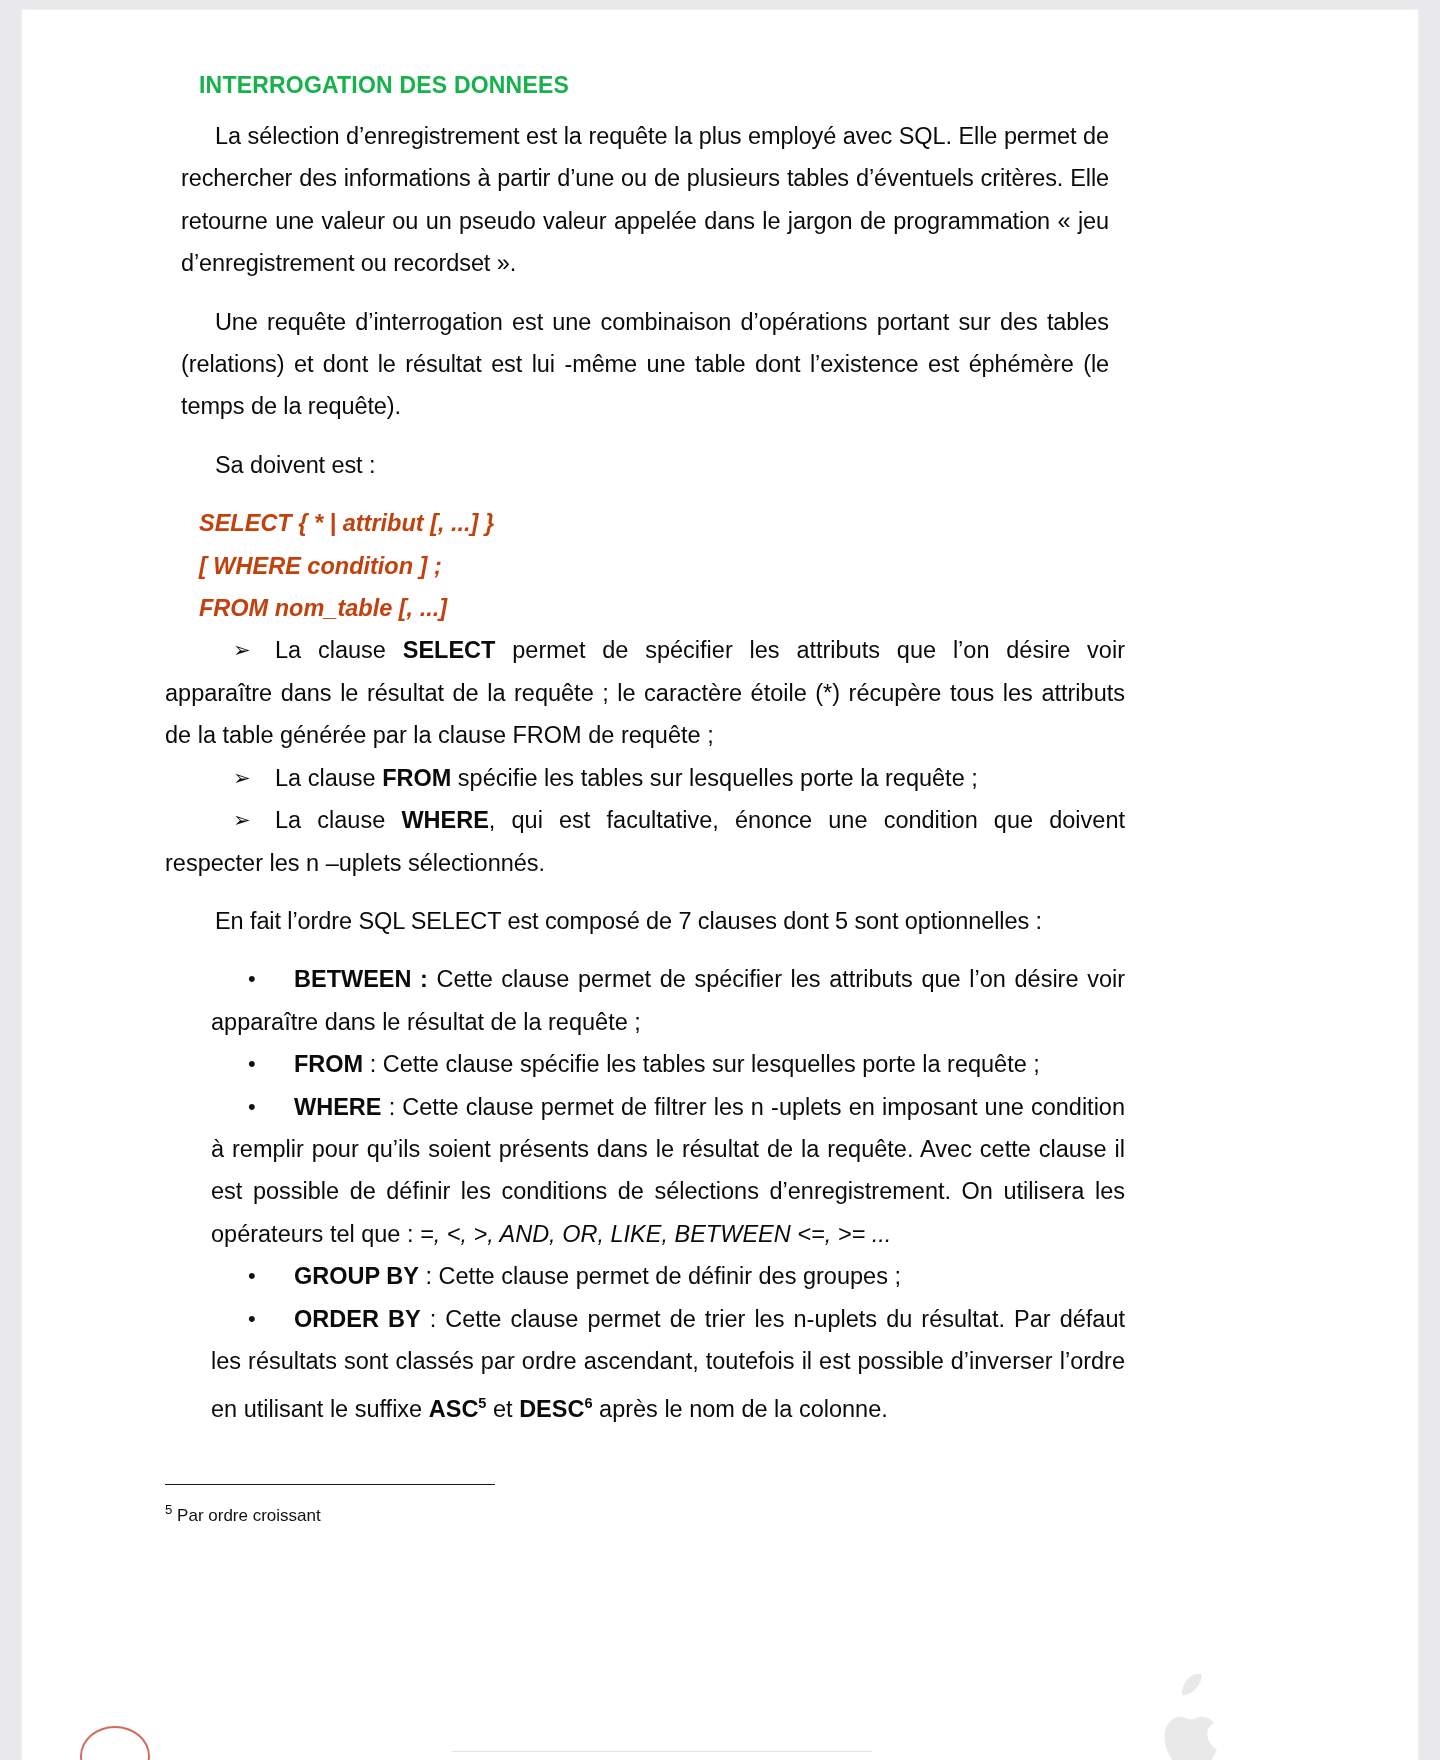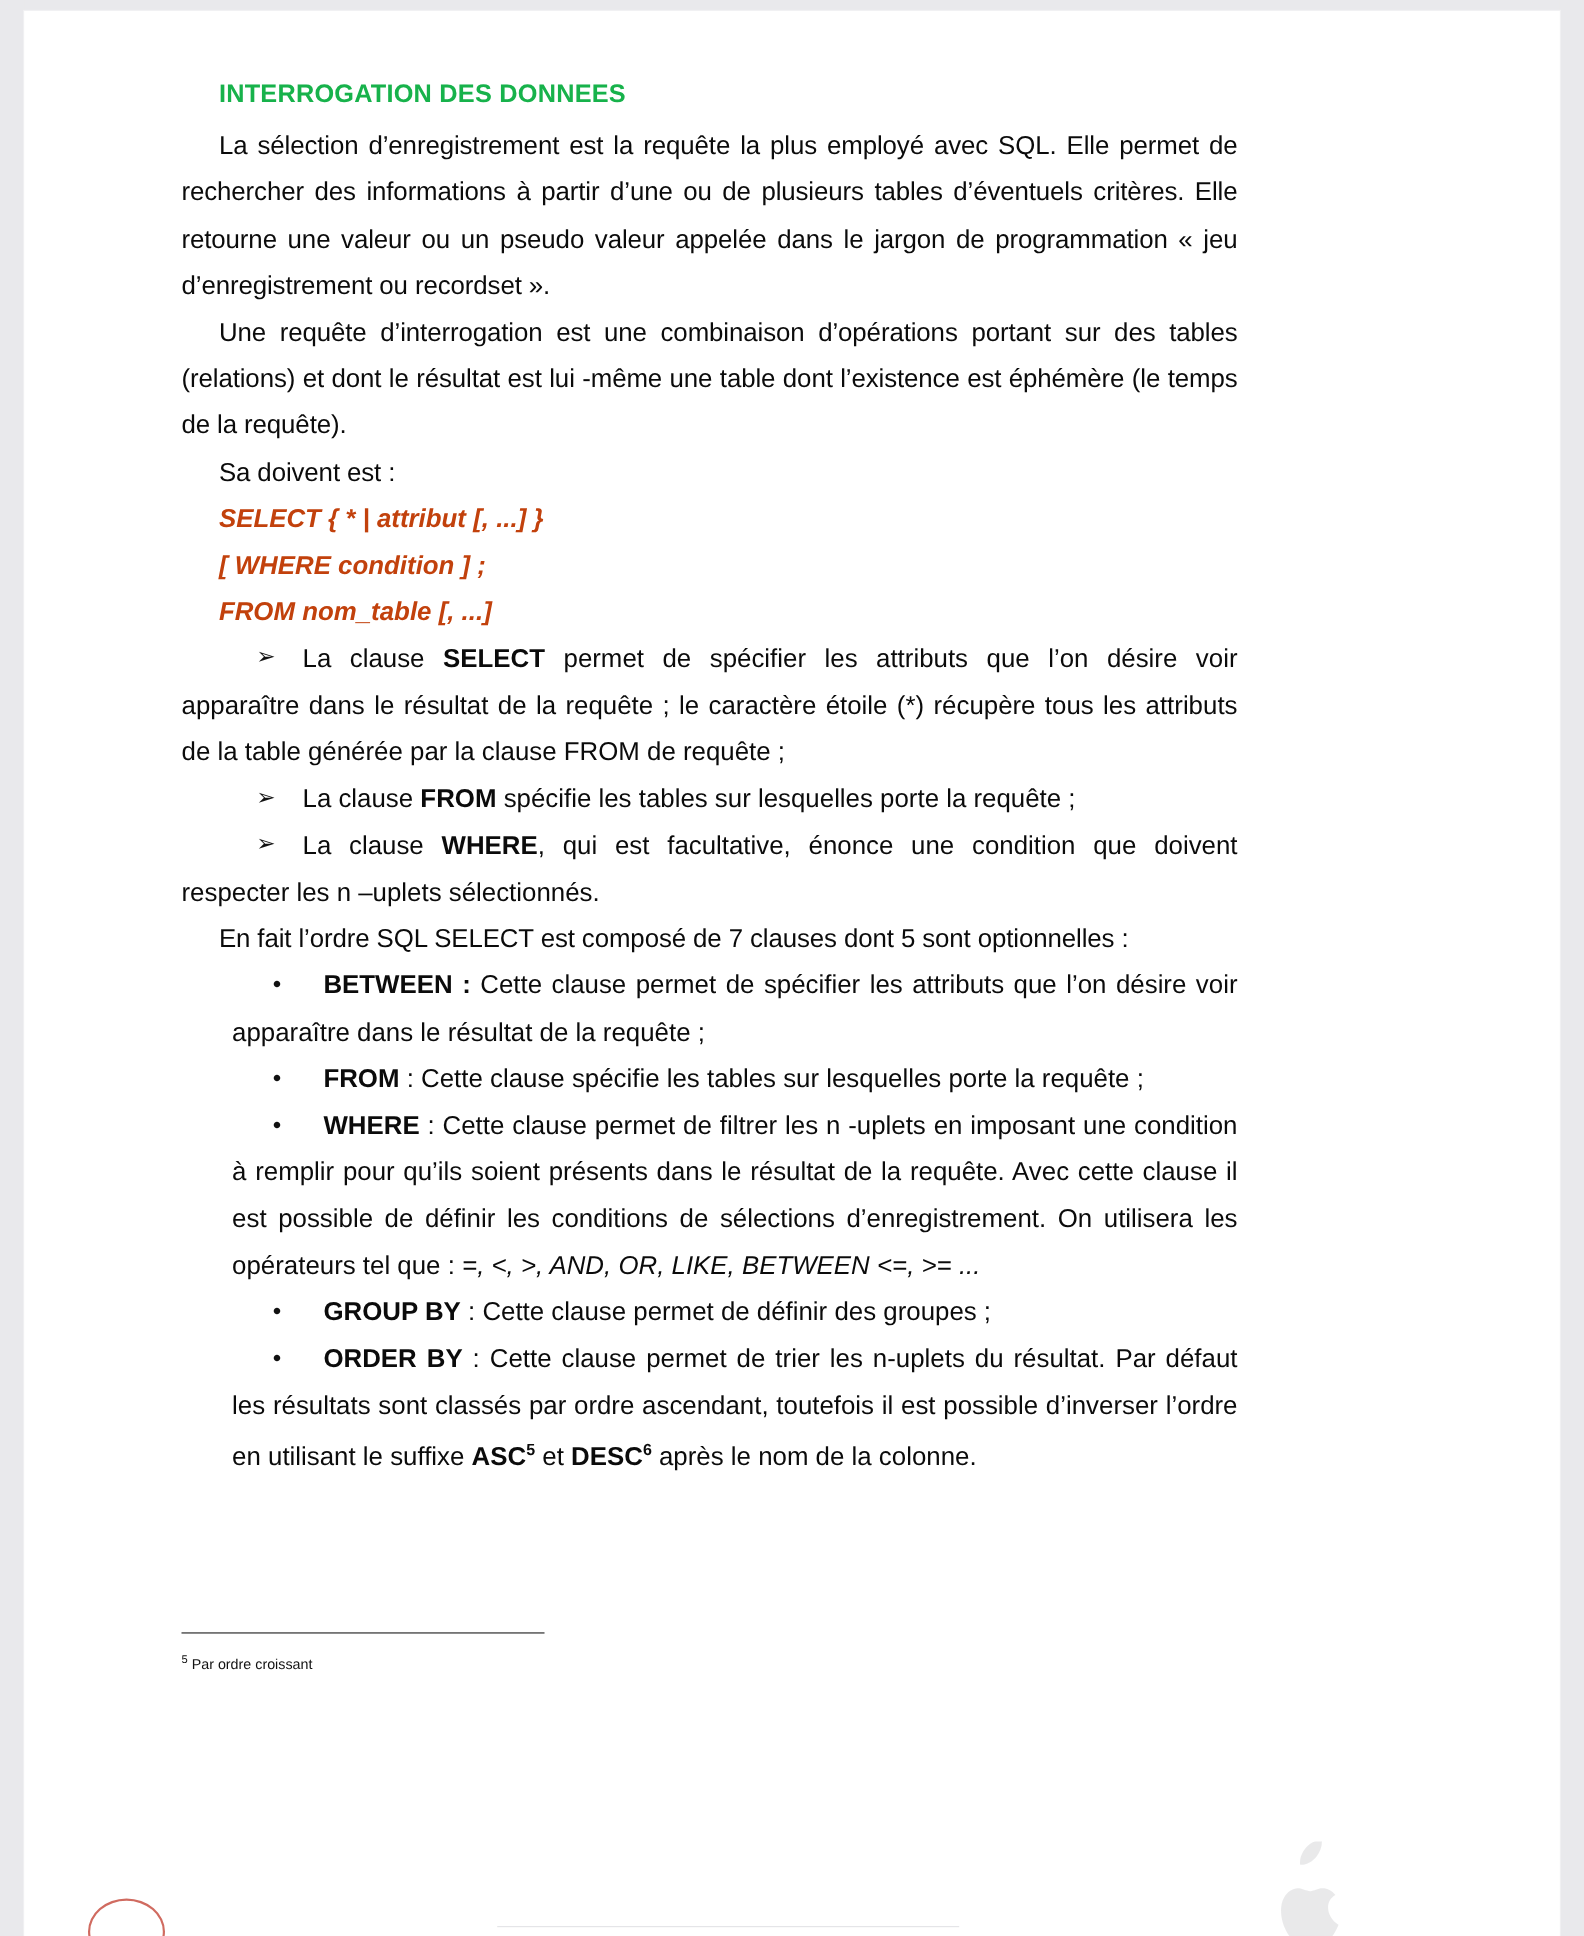--- a/index.html
+++ b/index.html
@@ -61,21 +61,21 @@
 
   .heading {
     color: #17b24b;
     font-weight: bold;
     font-size: 23px;
     letter-spacing: 0.2px;
     margin: 0 0 12px 34px;
   }
 
   p.para {
-    margin: 0;
+    margin: 16px;
     font-size: 23.5px;
     line-height: 42.4px;
     color: #0b0b0b;
     text-align: justify;
     text-justify: inter-word;
     letter-spacing: -0.1px;
   }
   p.indent {
     text-indent: 34px;
   }
@@ -145,21 +145,21 @@
     left: 143px;
     top: 1474px;
     width: 330px;
     height: 0;
     border-top: 1.6px solid #1a1a1a;
   }
   .footnote {
     position: absolute;
     left: 143px;
     top: 1488px;
-    font-size: 13px;
+    font-size: 17px;
     line-height: 24px;
     color: #111;
     text-align: right;
   }
   .footnote sup {
     font-size: 0.78em;
     vertical-align: super;
   }
 
   

